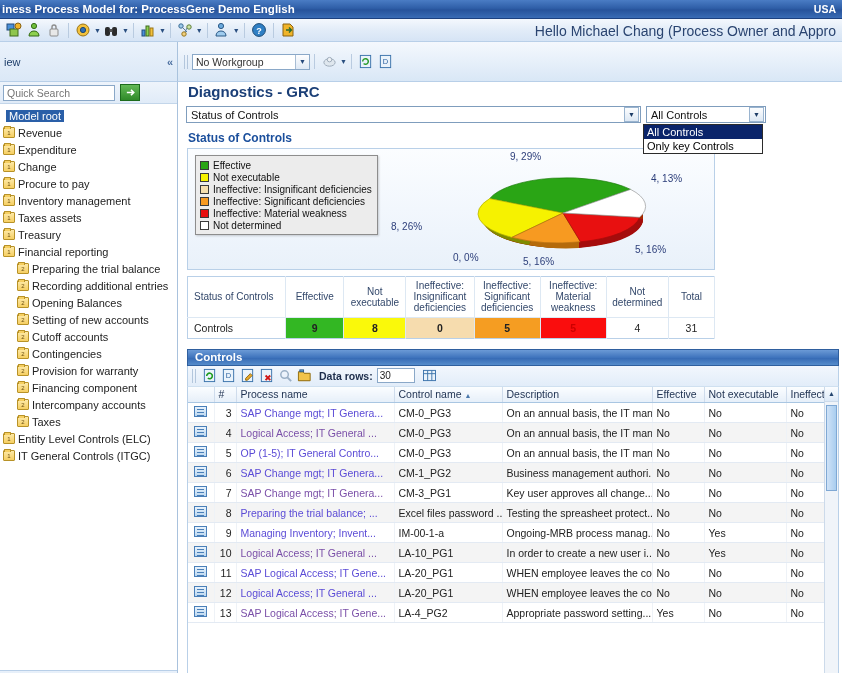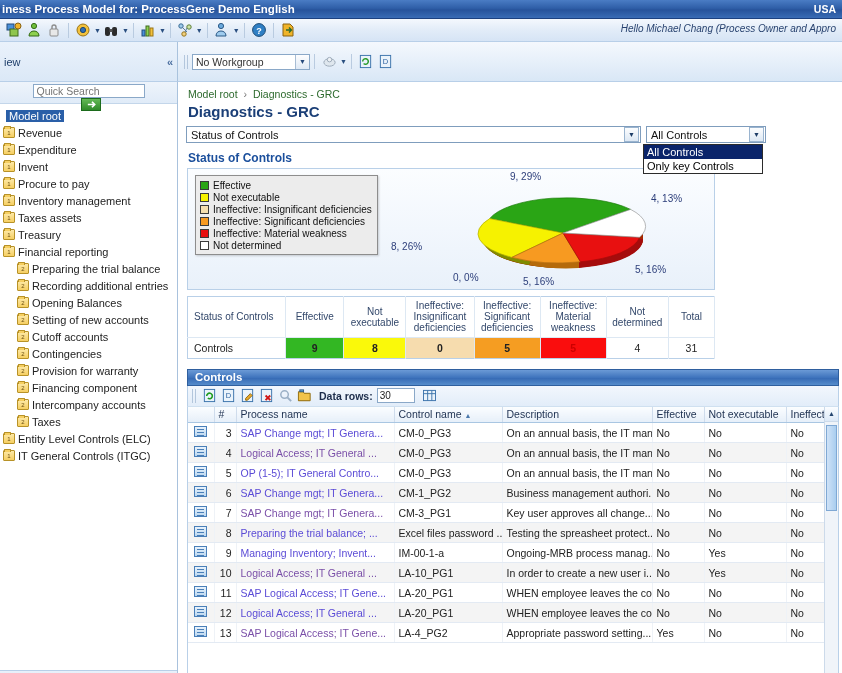--- a/index.html
+++ b/index.html
@@ -45,21 +45,21 @@
     width: 18px; height: 18px;
     margin: 0 1px;
     display: inline-flex; align-items: center; justify-content: center;
     position: relative;
   }
   .tbtn svg { display:block; }
   .tb-sep { width:1px; height:15px; background:#b9cbe0; margin:0 4px; }
   .tb-caret { font-size: 7px; color:#2a4f80; margin-left:1px; }
   .greeting {
     position:absolute; right:6px; top:4px;
-    font-size:10px; color:#2a4470; white-space:nowrap;font-style:italic;
+    font-size:14px; color:#2a4470; white-space:nowrap;
   }
 
   
   .row2 { height: 40px; display:flex; }
   .row2-left {
     width: 178px;
     background: linear-gradient(to bottom, #eaf2fb, #dbe8f7);
     border-right:1px solid #a9c2dd;
     border-bottom:1px solid #b8cfe8;
     display:flex; align-items:center; justify-content:space-between;
@@ -96,21 +96,20 @@
   .sidebar {
     width:178px; background:#ffffff;
     border-right:1px solid #a9c2dd;
     display:flex; flex-direction:column;
   }
   .searchbar {
     height:22px; display:flex; align-items:center;
     background: linear-gradient(to bottom,#eef4fb,#e0ebf8);
     border-bottom:1px solid #c3d6ea;
     padding:2px 3px;
-    flex-direction:column;
   }
   .searchbar input {
     width:112px; height:16px; font-size:10.5px;
     font-family:"Liberation Sans",sans-serif;
     border:1px solid #8aa8c8; padding:0 3px; color:#555; outline:none;
   }
   .go-btn {
     width:20px; height:17px; margin-left:5px;
     background: linear-gradient(to bottom,#63b955,#2f8a29);
     border:1px solid #1c6b1c;
@@ -446,21 +445,21 @@
         <div class="tnode lvl1">
           <span class="folder">1</span>
           <span class="tlabel">Revenue</span>
         </div>
         <div class="tnode lvl1">
           <span class="folder">1</span>
           <span class="tlabel">Expenditure</span>
         </div>
         <div class="tnode lvl1">
           <span class="folder">1</span>
-          <span class="tlabel">Invent</span>
+          <span class="tlabel">Change</span>
         </div>
         <div class="tnode lvl1">
           <span class="folder">1</span>
           <span class="tlabel">Procure to pay</span>
         </div>
         <div class="tnode lvl1">
           <span class="folder">1</span>
           <span class="tlabel">Inventory management</span>
         </div>
         <div class="tnode lvl1">
@@ -529,25 +528,20 @@
           <span>view</span>
         </div>
       <div class="btab active">
           <span>Invent results</span>
         </div>
     </div>
   </div>
 
   <div class="content">
 
-    <div class="breadcrumb">
-      <span class="crumb">Model root</span>
-      <span class="sep">›</span>
-      <span class="crumb cur">Diagnostics - GRC</span>
-    </div>
 
     <div class="page-title">Diagnostics - GRC</div>
 
     <div class="filter-row">
       <div class="sel-main">
         <span>Status of Controls</span>
         <span class="sel-arrow">▼</span>
       </div>
       <div class="sel-secondary">
         <span>All Controls</span>

